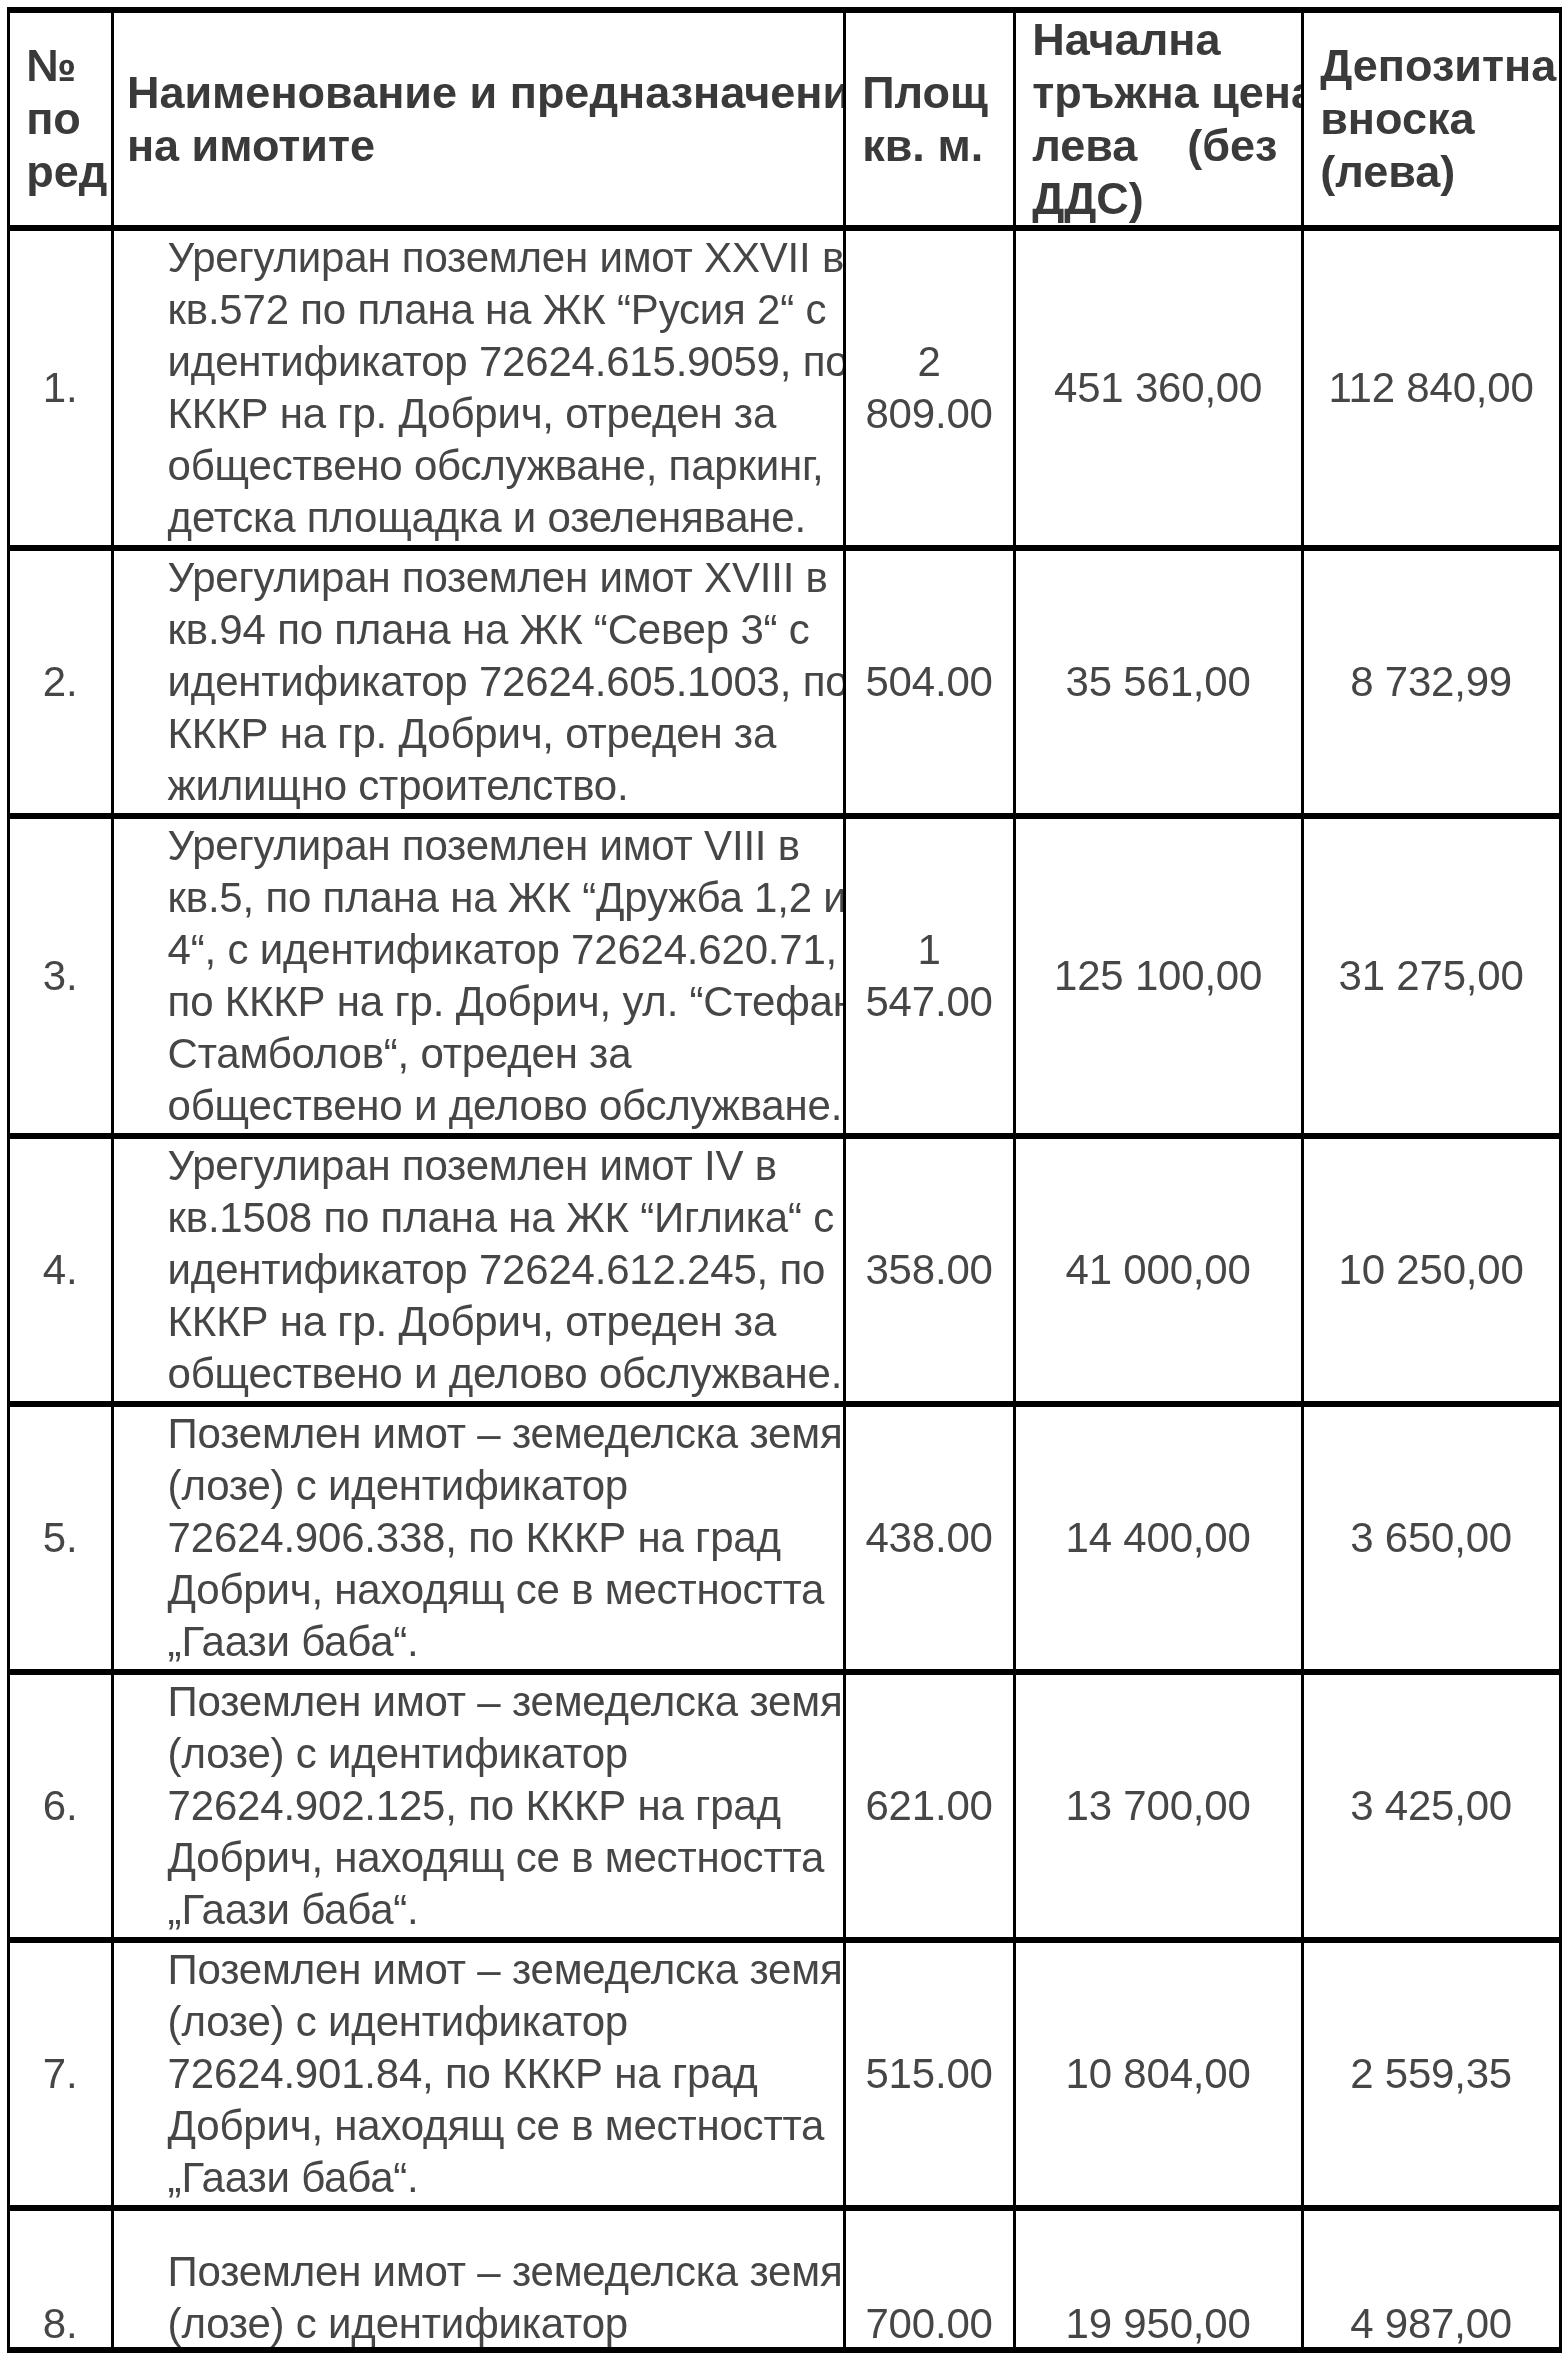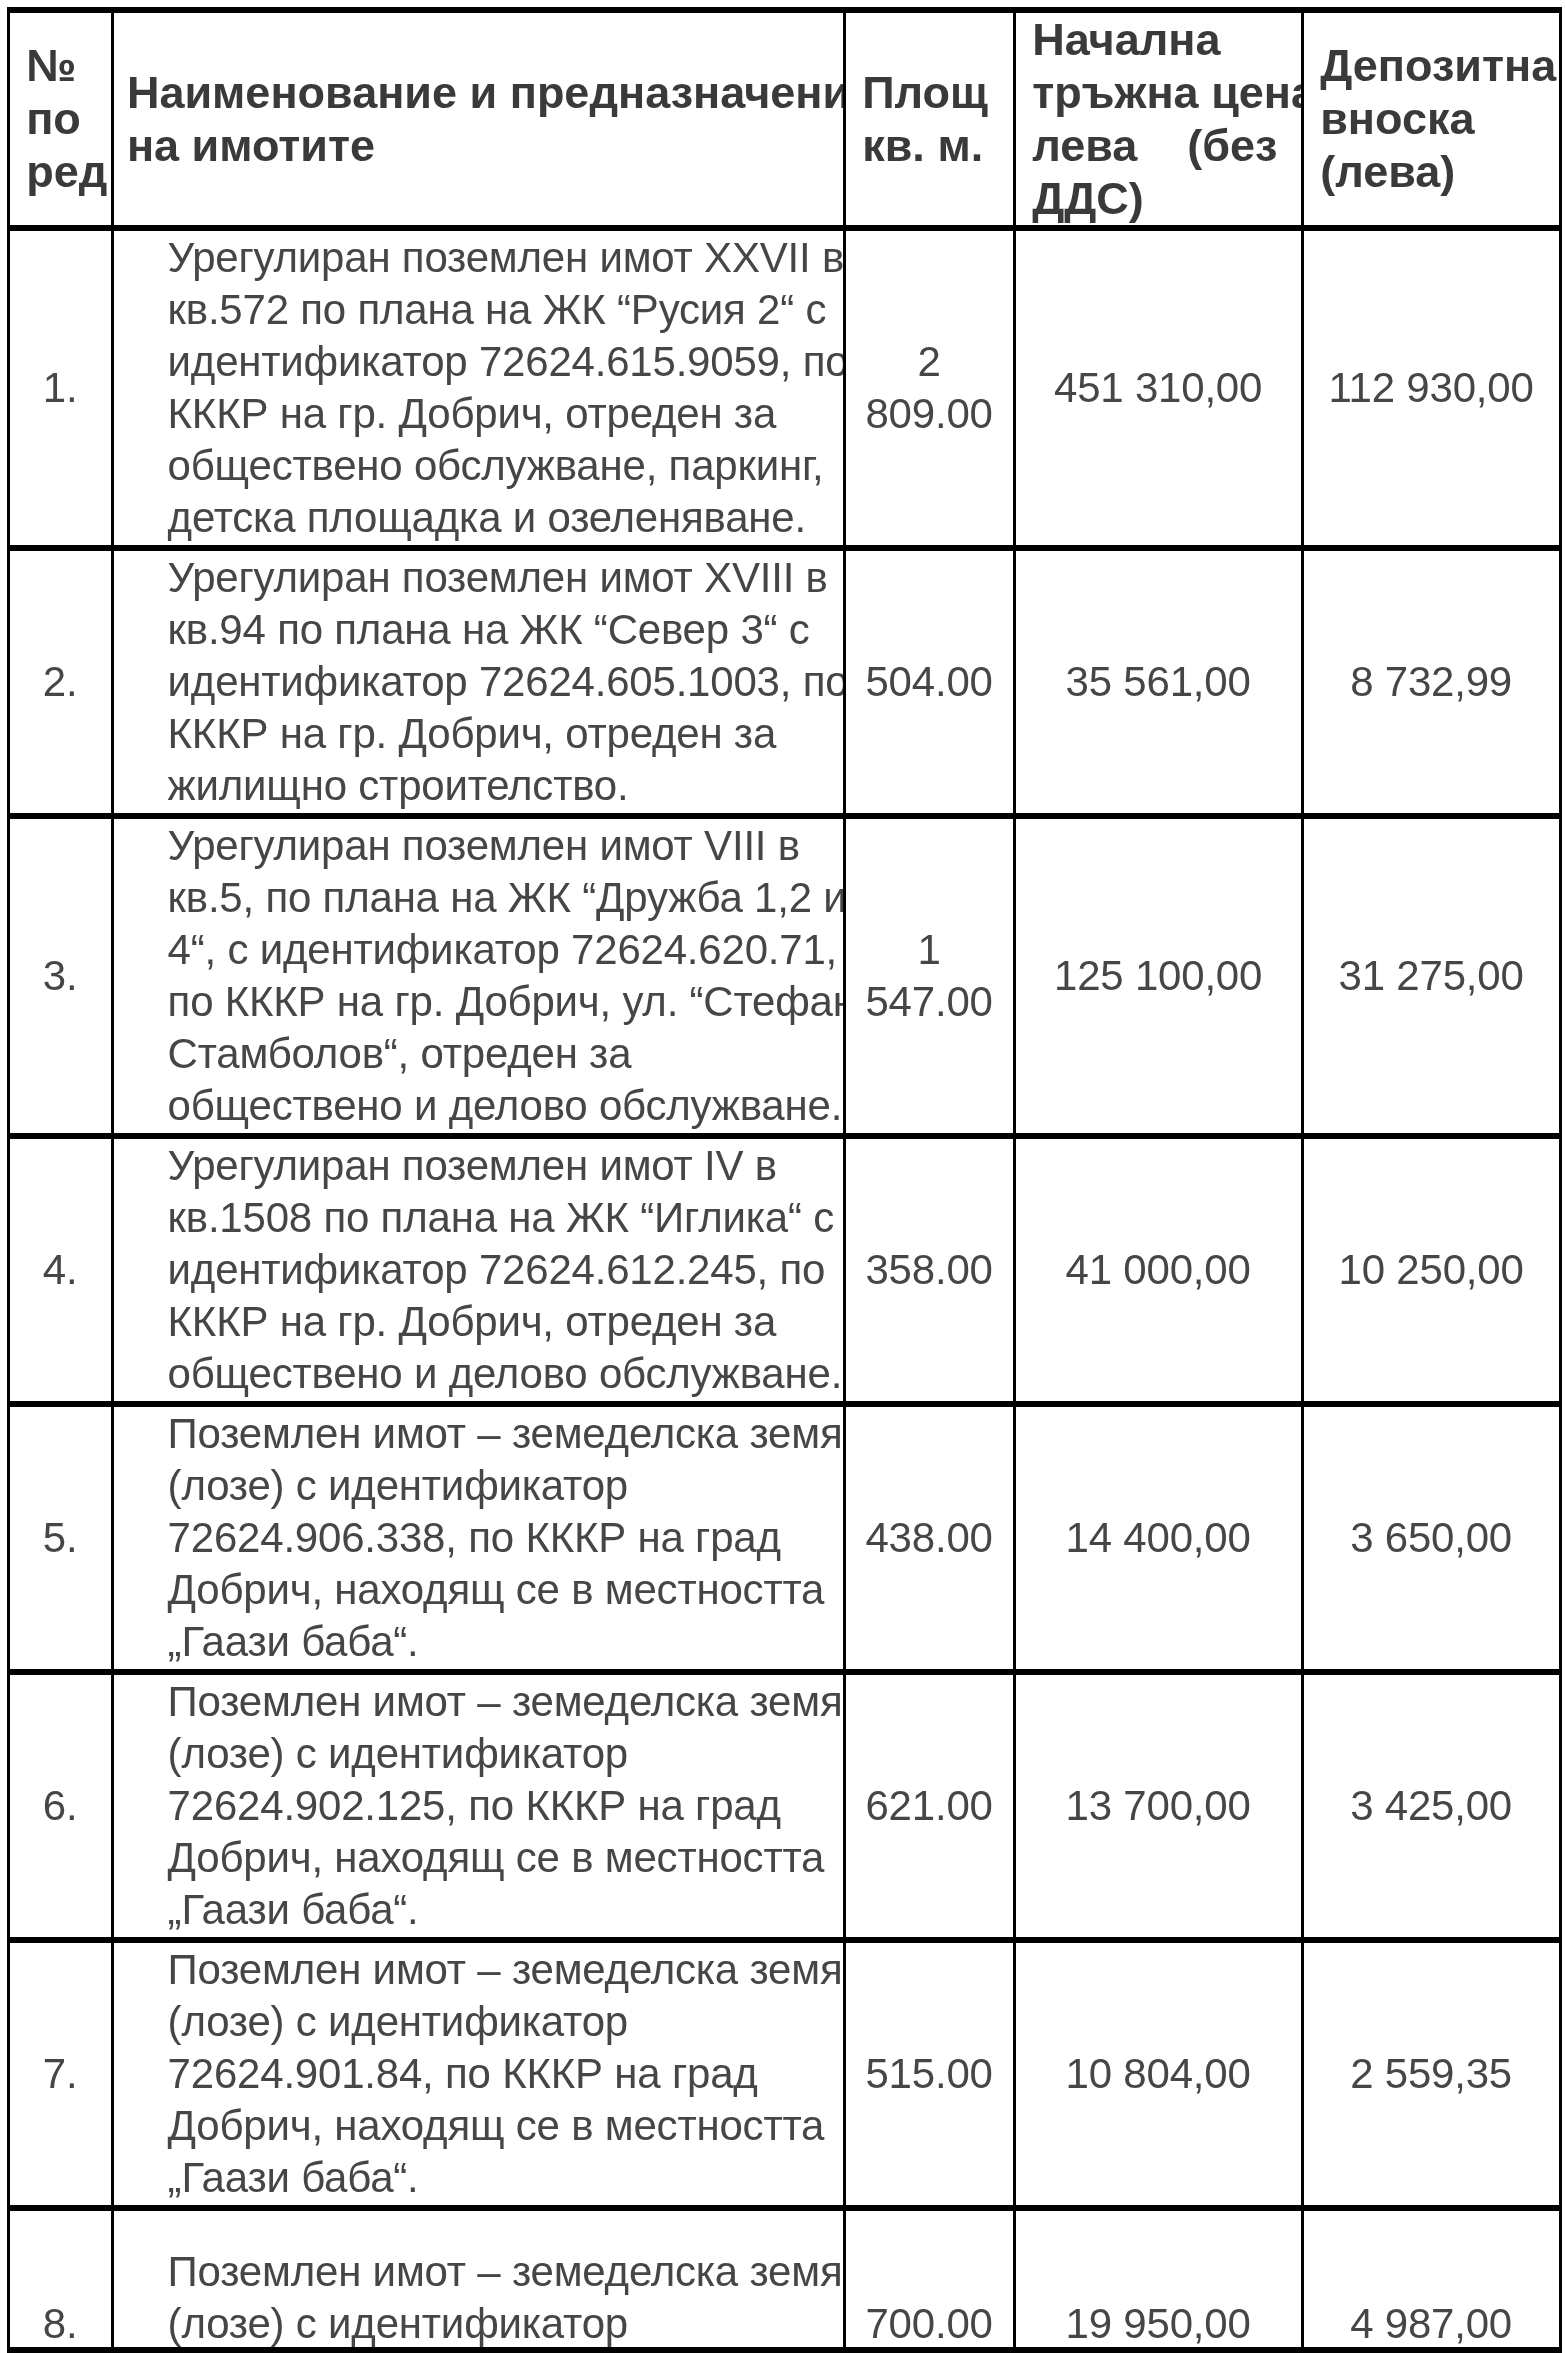--- a/index.html
+++ b/index.html
@@ -83,22 +83,22 @@
       <tr>
         <td class="num">1.</td>
         <td class="desc">Урегулиран поземлен имот XXVII в
 кв.572 по плана на ЖК “Русия 2“ с
 идентификатор 72624.615.9059, по
 КККР на гр. Добрич, отреден за
 обществено обслужване, паркинг,
 детска площадка и озеленяване.</td>
         <td class="area">2
 809.00</td>
-        <td class="price">451 310,00</td>
-        <td class="deposit">112 930,00</td>
+        <td class="price">451 360,00</td>
+        <td class="deposit">112 840,00</td>
       </tr>
       <tr>
         <td class="num">2.</td>
         <td class="desc">Урегулиран поземлен имот XVIII в
 кв.94 по плана на ЖК “Север 3“ с
 идентификатор 72624.605.1003, по
 КККР на гр. Добрич, отреден за
 жилищно строителство.</td>
         <td class="area">504.00</td>
         <td class="price">35 561,00</td>

